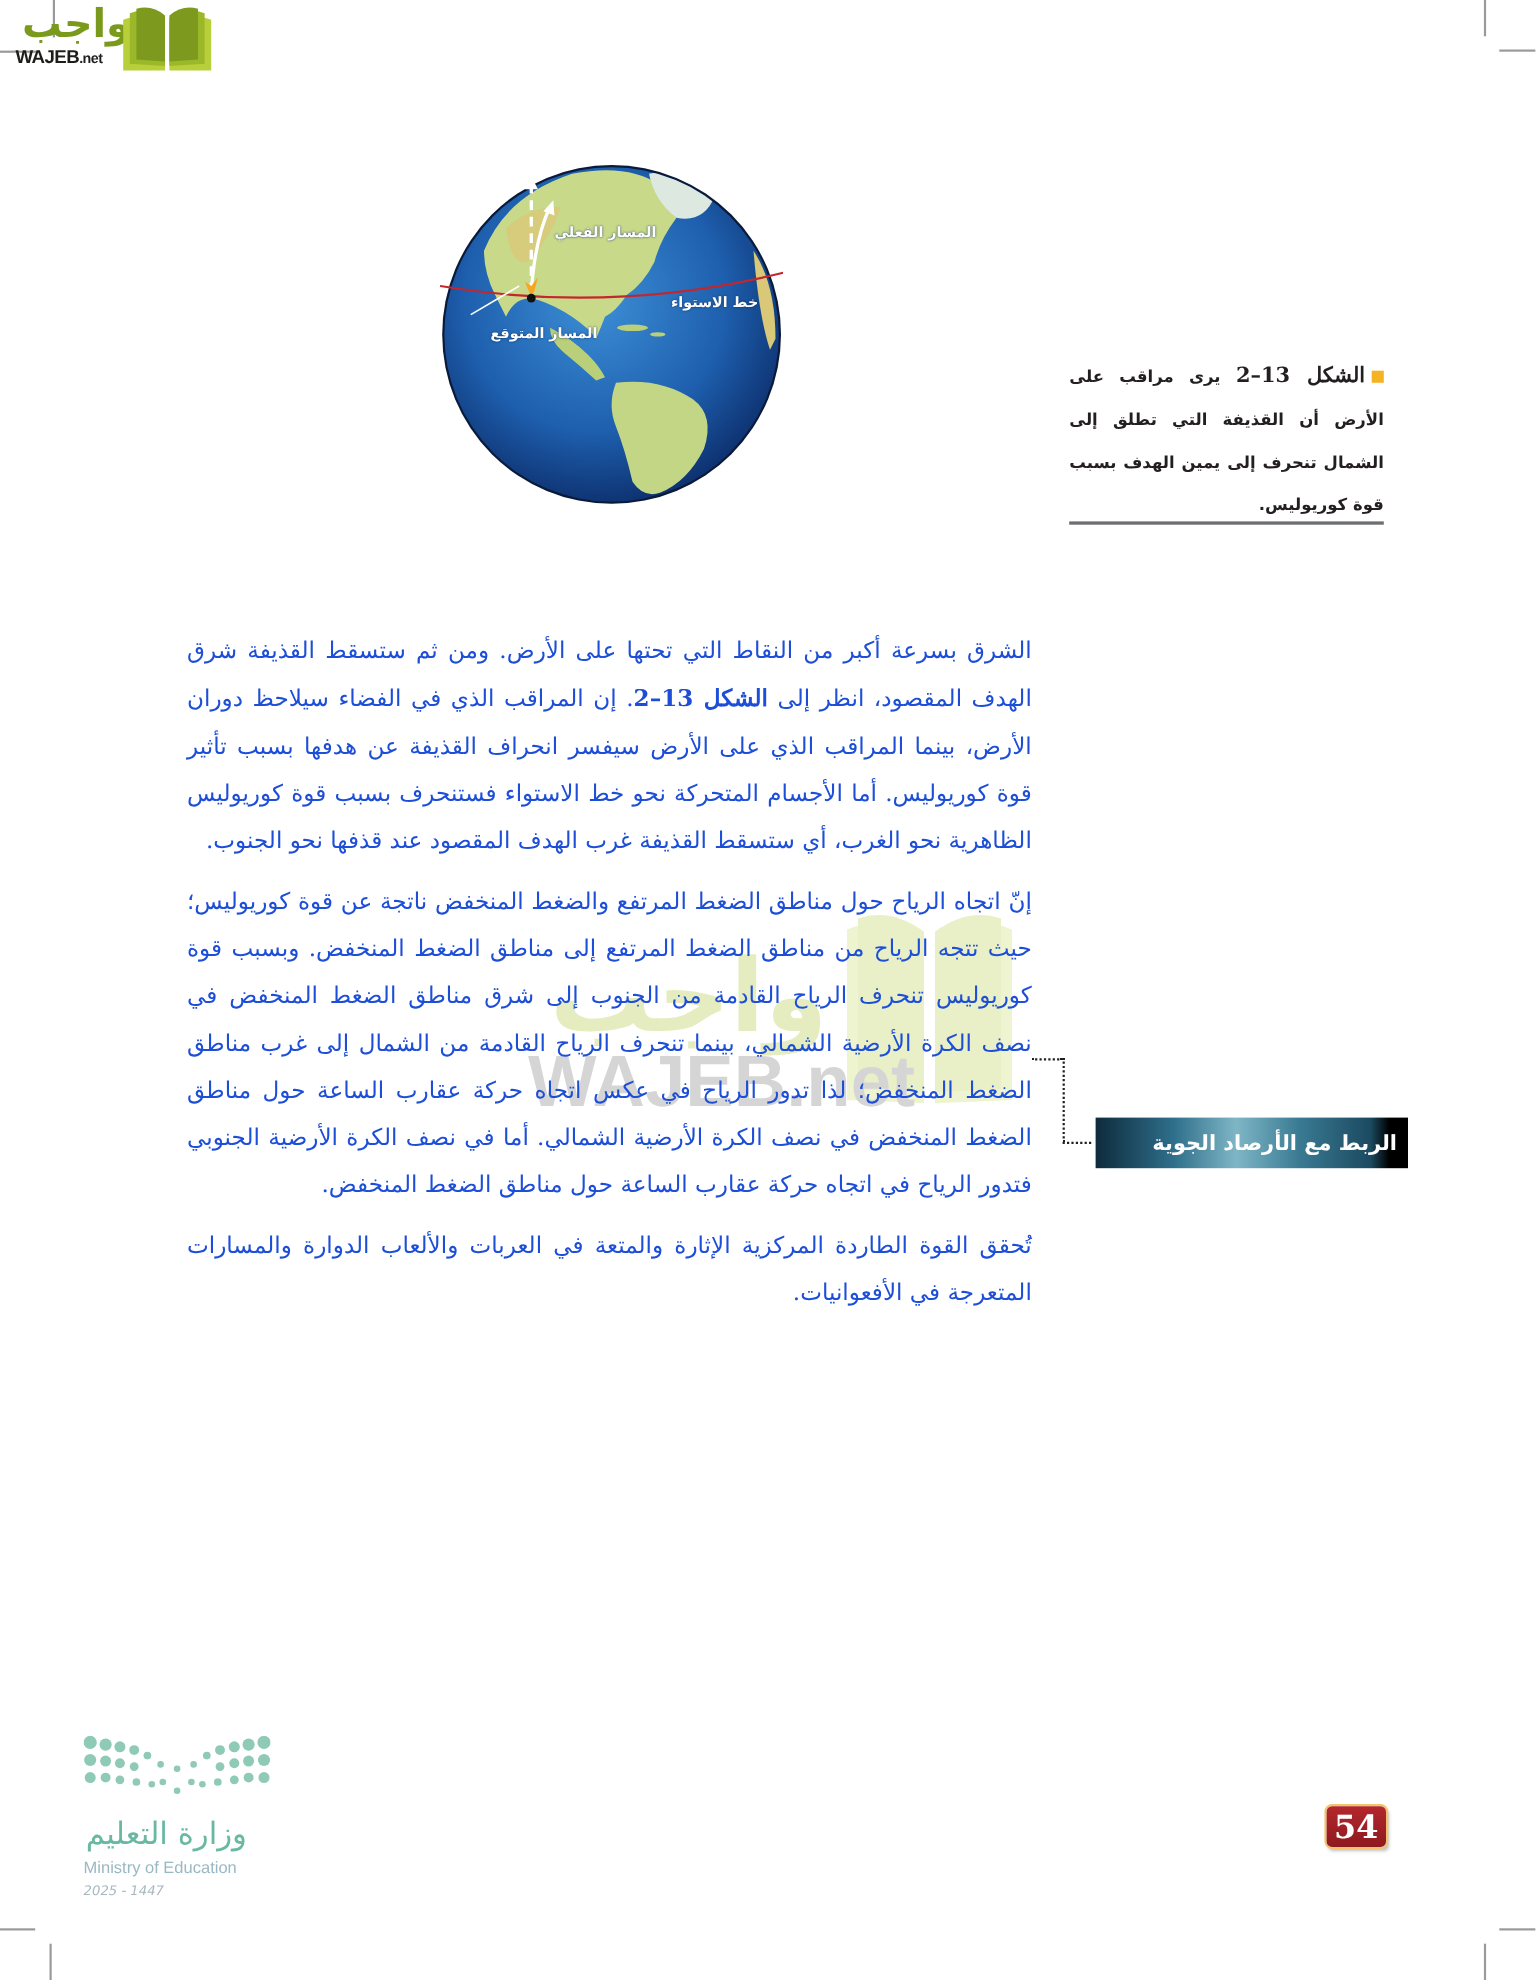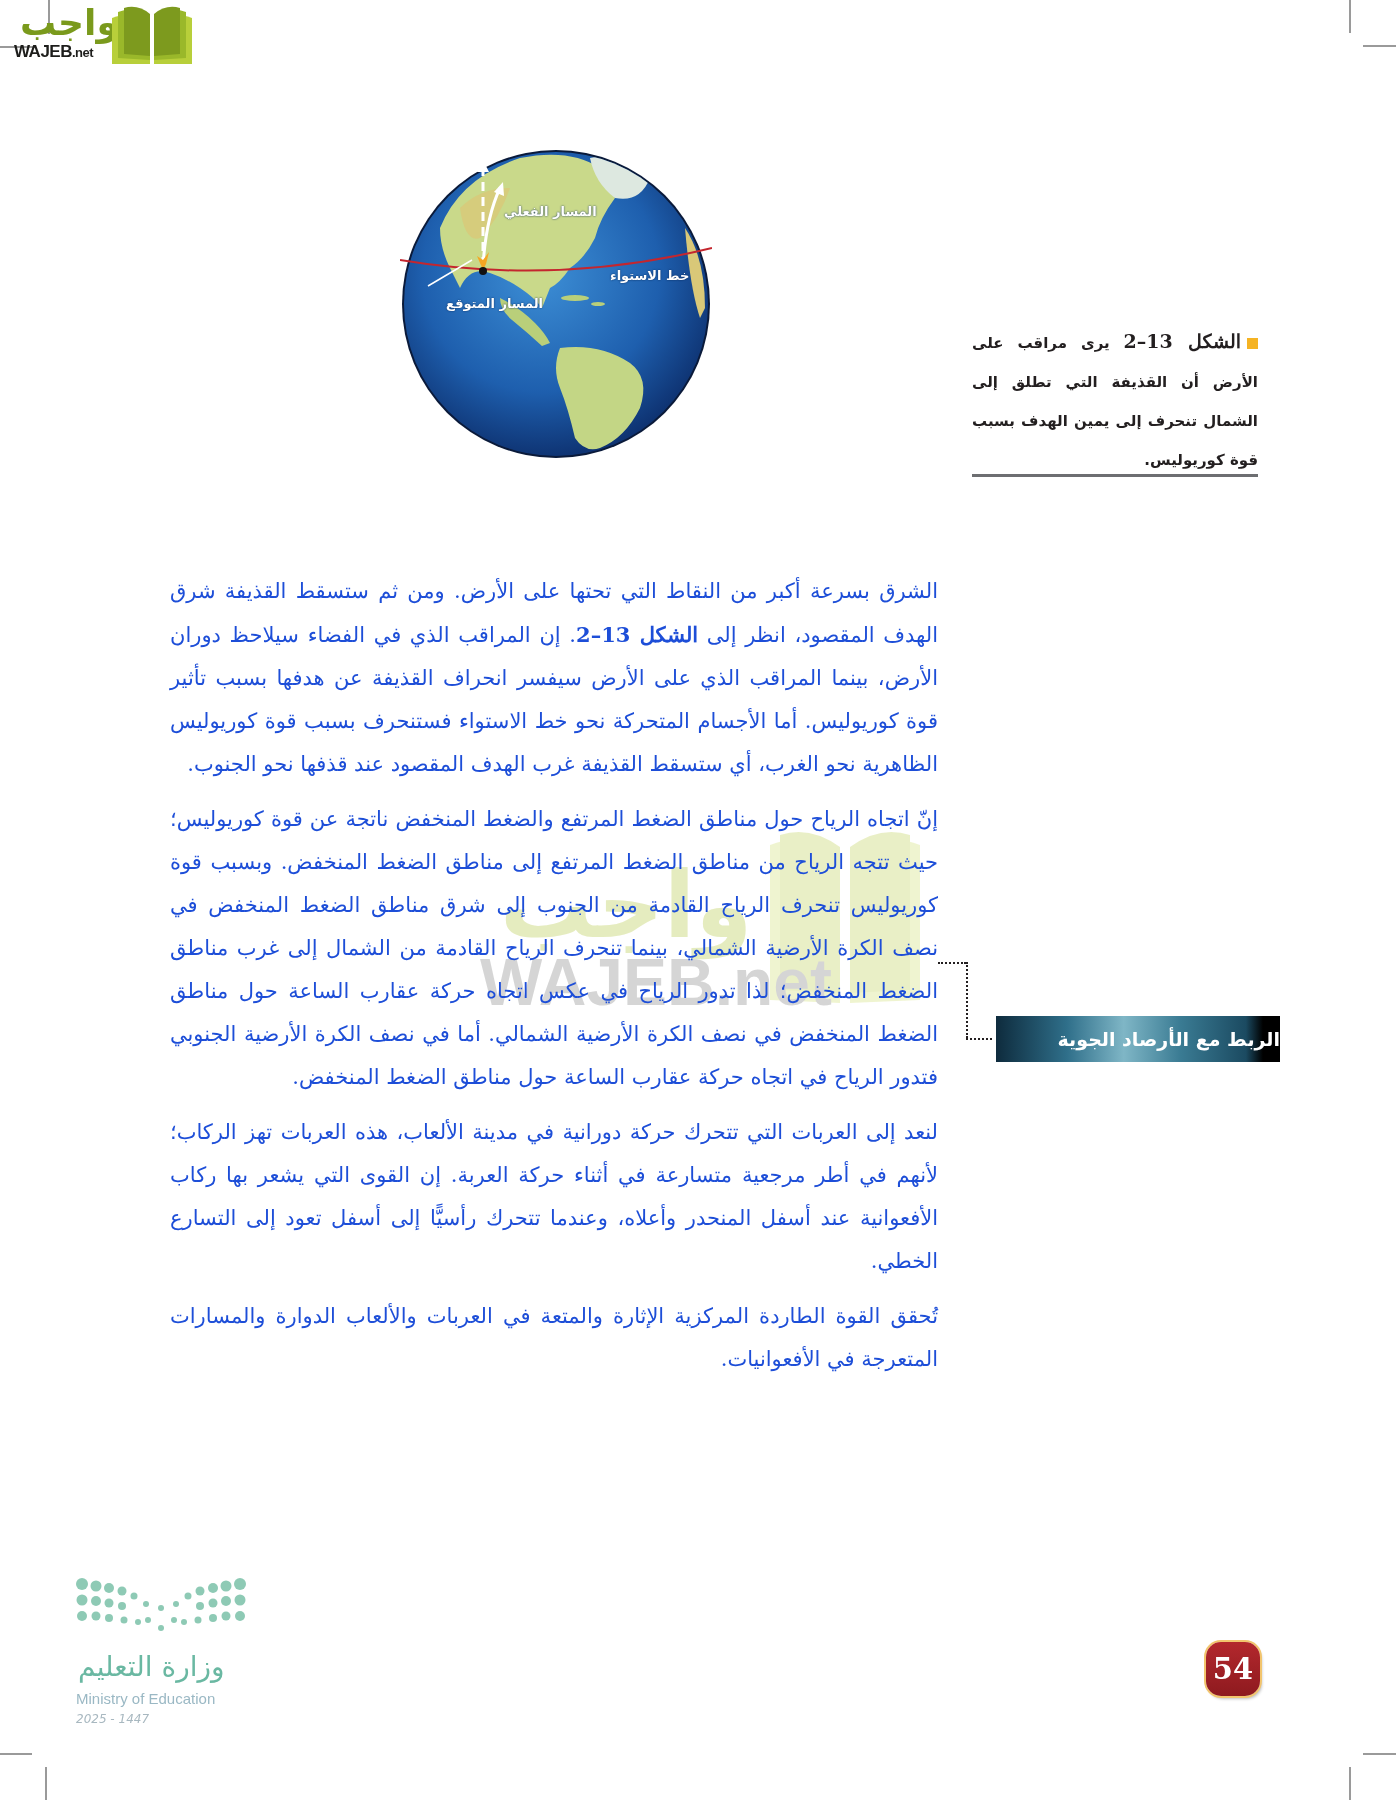--- a/index.html
+++ b/index.html
@@ -36,31 +36,31 @@
 
   
   .watermark { position:absolute; left:480px; top:825px; width:470px; height:190px; opacity:0.35; pointer-events:none; }
 
   
   .dots-v { position:absolute; left:966px; top:962px; height:76px; border-left:2px dotted #231f20; }
   .dots-h1 { position:absolute; left:938px; top:962px; width:28px; border-top:2px dotted #231f20; }
   .dots-h2 { position:absolute; left:966px; top:1038px; width:26px; border-top:2px dotted #231f20; }
   .weather-banner { position:absolute; left:996px; top:1016px; width:284px; height:46px;
     background:linear-gradient(90deg,#0e2b3d 0%,#2f6f8a 25%,#7fb6c6 45%,#3a7b93 65%,#1b4a61 88%,#000000 94%);
-    display:flex; align-items:center; justify-content:flex-end; box-sizing:border-box; }
+    display:flex; align-items:center; justify-content:flex-end; padding-right:10px; box-sizing:border-box; }
   .weather-banner span { color:#ffffff; font-family:"DejaVu Sans", sans-serif; font-weight:bold; font-size:19px; direction:rtl; letter-spacing:0.5px; }
 
   
   .ministry { position:absolute; left:76px; top:1578px; width:180px; height:150px; }
   .min-ar { position:absolute; left:2px; top:72px; font-family:"DejaVu Sans", sans-serif; font-size:28px; color:#6ab8a2; direction:rtl; width:170px; text-align:left; }
   .min-en { position:absolute; left:0; top:112px; font-family:Liberation Sans, sans-serif; font-size:15px; color:#9ab8c4; }
   .min-yr { position:absolute; left:0; top:134px; font-family:"DejaVu Sans", sans-serif; font-size:12px; color:#a8b8c0;font-style:italic; }
 
   
-  .page-num { position:absolute; left:1206px; top:1642px; width:54px; height:54px; border-radius:15px;
+  .page-num { position:absolute; left:1206px; top:1642px; width:54px; height:37px; border-radius:5px;
     background:linear-gradient(180deg,#b3282d 0%,#8e1a1f 100%); box-shadow:0 0 0 2px #f2c56d, 2px 3px 3px rgba(0,0,0,0.25);
     color:#ffffff; font-family:"DejaVu Serif", serif; font-weight:bold; font-size:29px; display:flex; align-items:center; justify-content:center; }
 </style>
 </head>
 <body>
 
 <div class="crop" style="left:48px;top:0;width:2px;height:34px;"></div>
 <div class="crop" style="left:0;top:46px;width:36px;height:2px;"></div>
 <div class="crop" style="left:1349px;top:0;width:2px;height:33px;"></div>
 <div class="crop" style="left:1363px;top:45px;width:33px;height:2px;"></div>
@@ -141,21 +141,20 @@
   <path d="M440 20 L440 175 L370 178 L370 30 Q405 5 440 20 Z" fill="#d4e27a"></path>
   <path d="M300 10 L300 165 L360 168 L360 22 Q330 0 300 10 Z" fill="#c3d35e"></path>
   <path d="M430 10 L430 165 L370 168 L370 22 Q400 0 430 10 Z" fill="#c3d35e"></path>
   <text x="20" y="112" font-family="DejaVu Sans" font-weight="bold" font-size="92" fill="#b7c94a">واجب</text>
   <text x="0" y="180" font-family="Liberation Sans" font-weight="bold" font-size="66" fill="#8a8a8a">WAJEB.net</text>
 </svg>
 
 <div class="body-text" style="top:570px;">
   <p><span>الشرق بسرعة أكبر من النقاط التي تحتها على الأرض. ومن ثم ستسقط القذيفة شرق الهدف المقصود، انظر إلى </span><b>الشكل 13–2</b><span>. إن المراقب الذي في الفضاء سيلاحظ دوران الأرض، بينما المراقب الذي على الأرض سيفسر انحراف القذيفة عن هدفها بسبب تأثير قوة كوريوليس. أما الأجسام المتحركة نحو خط الاستواء فستنحرف بسبب قوة كوريوليس الظاهرية نحو الغرب، أي ستسقط القذيفة غرب الهدف المقصود عند قذفها نحو الجنوب.</span></p>
   <p>إنّ اتجاه الرياح حول مناطق الضغط المرتفع والضغط المنخفض ناتجة عن قوة كوريوليس؛ حيث تتجه الرياح من مناطق الضغط المرتفع إلى مناطق الضغط المنخفض. وبسبب قوة كوريوليس تنحرف الرياح القادمة من الجنوب إلى شرق مناطق الضغط المنخفض في نصف الكرة الأرضية الشمالي، بينما تنحرف الرياح القادمة من الشمال إلى غرب مناطق الضغط المنخفض؛ لذا تدور الرياح في عكس اتجاه حركة عقارب الساعة حول مناطق الضغط المنخفض في نصف الكرة الأرضية الشمالي. أما في نصف الكرة الأرضية الجنوبي فتدور الرياح في اتجاه حركة عقارب الساعة حول مناطق الضغط المنخفض.</p>
-  <p>لنعد إلى العربات التي تتحرك حركة دورانية في مدينة الألعاب، هذه العربات تهز الركاب؛ لأنهم في أطر مرجعية متسارعة في أثناء حركة العربة. إن القوى التي يشعر بها ركاب الأفعوانية عند أسفل المنحدر وأعلاه، وعندما تتحرك رأسيًّا إلى أسفل تعود إلى التسارع الخطي.</p>
   <p>تُحقق القوة الطاردة المركزية الإثارة والمتعة في العربات والألعاب الدوارة والمسارات المتعرجة في الأفعوانيات.</p>
 </div>
 
 <div class="dots-h1"></div>
 <div class="dots-v"></div>
 <div class="dots-h2"></div>
 <div class="weather-banner">
   <span>الربط مع الأرصاد الجوية</span>
 </div>
 

